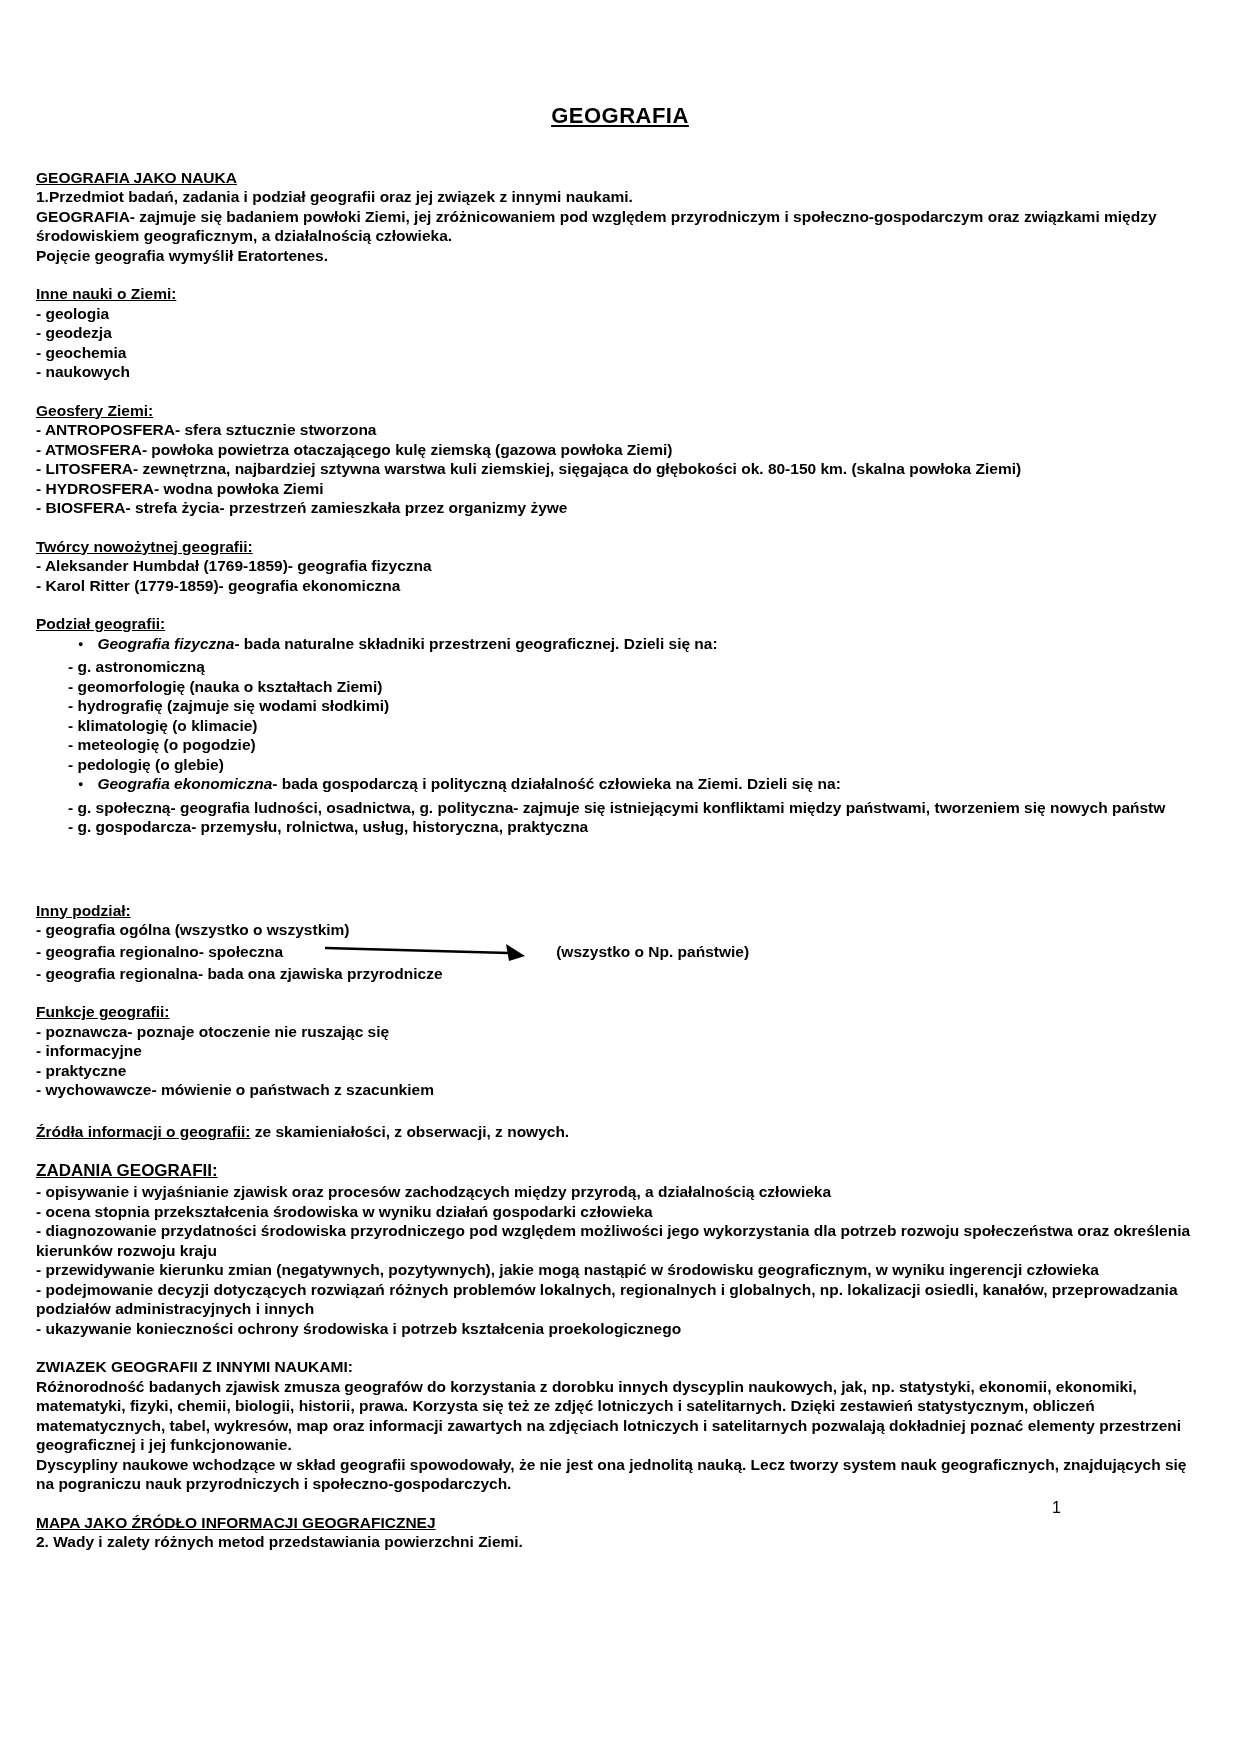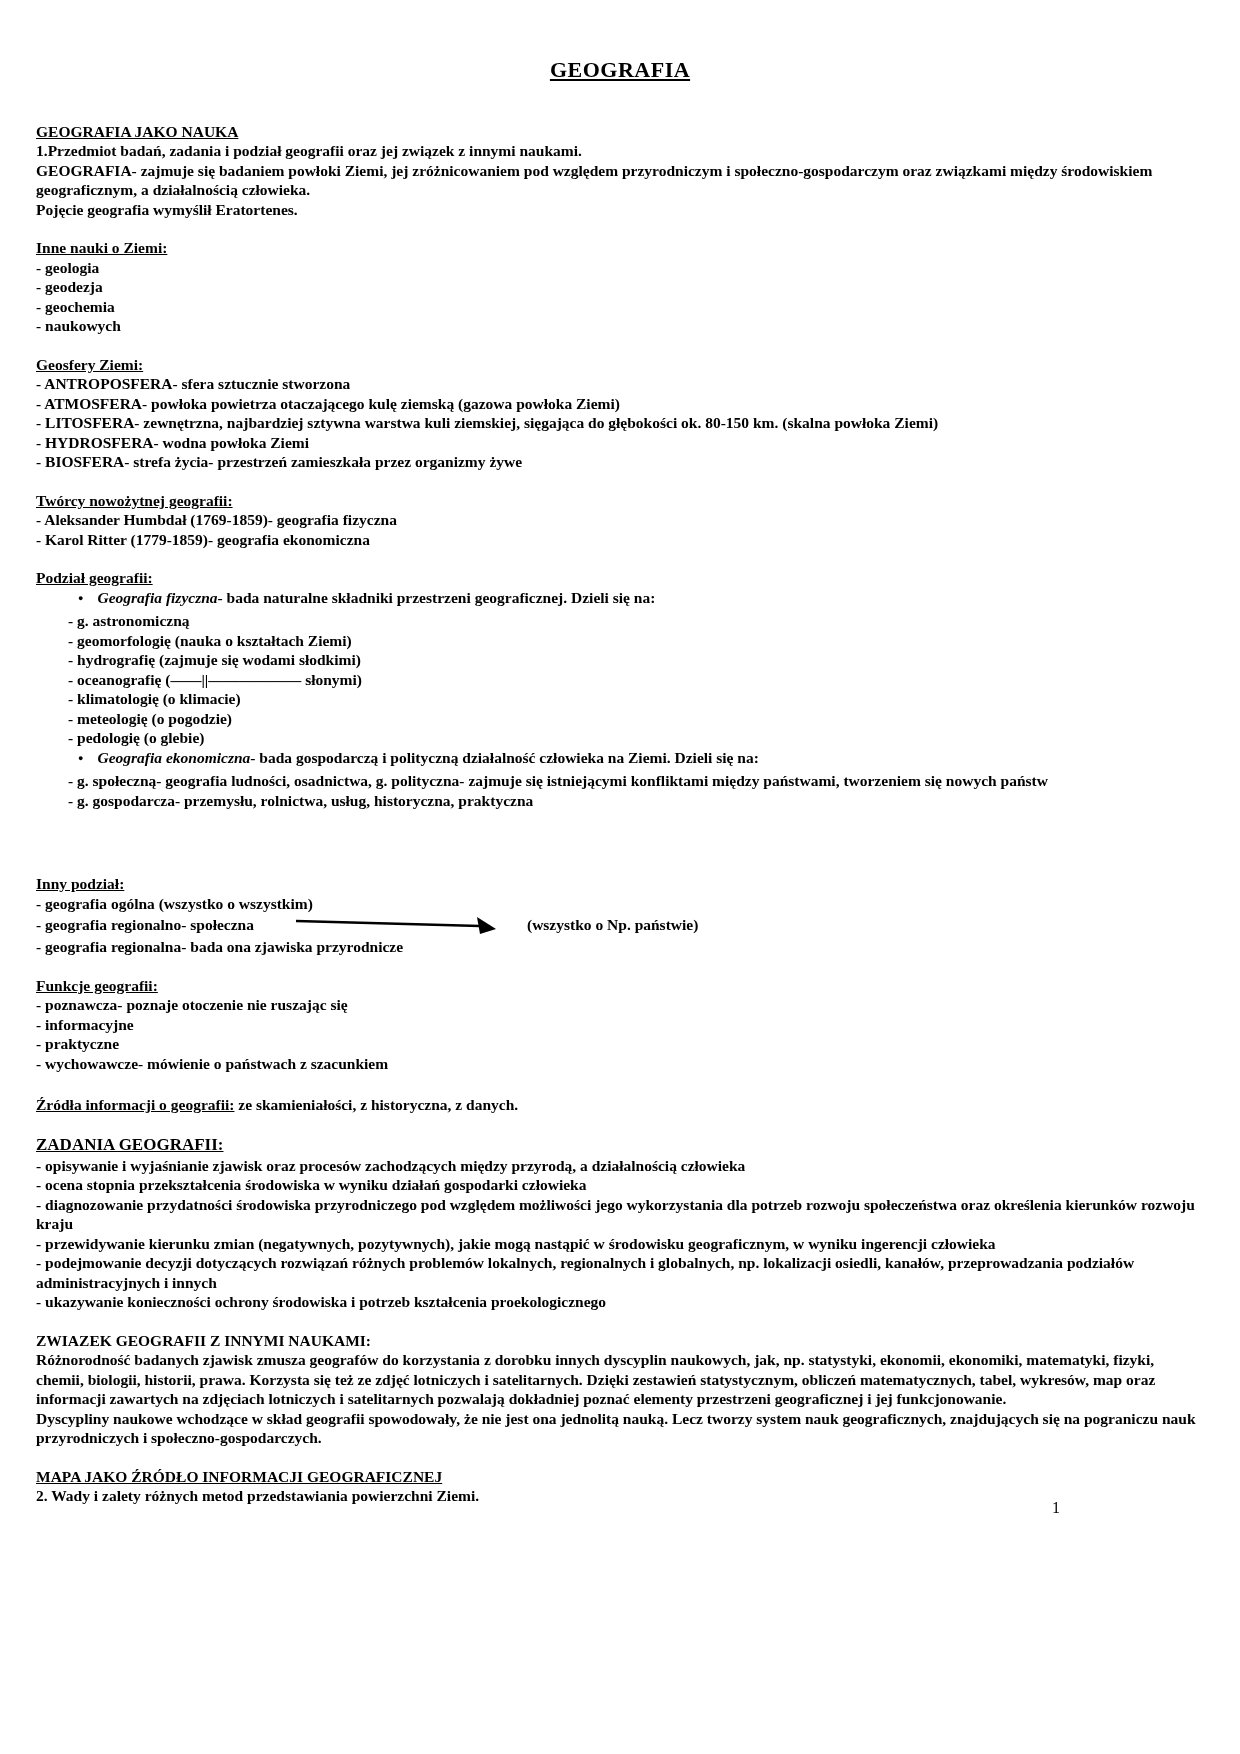--- a/index.html
+++ b/index.html
@@ -2,25 +2,25 @@
 <html><head>
 <meta charset="utf-8">
 <style>
   * { box-sizing: border-box; }
   html, body { margin: 0; padding: 0; background: #ffffff; }
   .page {
     width: 1240px;
     height: 1754px;
     background: #ffffff;
     color: #000000;
-    font-family: Liberation Serif, serif;
+    font-family: Liberation Sans, sans-serif;
     font-weight: bold;
     font-size: 15.5px;
     line-height: 19.5px;
-    padding: 60px 36px 0 36px;
+    padding: 106px 36px 0 36px;
     position: relative;
     overflow: hidden;
   }
   .doc-title {
     margin: 0 0 42px 0;
     text-align: center;
     font-size: 22px;
     font-weight: bold;
     text-decoration: underline;
     letter-spacing: 0.5px;
@@ -87,21 +87,20 @@
         <div class="line">- Karol Ritter (1779-1859)- geografia ekonomiczna</div>
       </section>
       <section class="block-section">
         <div class="section-heading">Podział geografii:</div>
       </section>
       <div class="block-bullet">
         <div class="bullet-head"><span class="bullet-dot">●</span><span class="bullet-lead">Geografia fizyczna</span><span>- bada naturalne składniki przestrzeni geograficznej. Dzieli się na:</span></div>
         <div class="line sub-line">- g. astronomiczną</div>
         <div class="line sub-line">- geomorfologię (nauka o kształtach Ziemi)</div>
         <div class="line sub-line">- hydrografię (zajmuje się wodami słodkimi)</div>
-        <div class="line sub-line">- oceanografię (——||—————— słonymi)</div>
         <div class="line sub-line">- klimatologię (o klimacie)</div>
         <div class="line sub-line">- meteologię (o pogodzie)</div>
         <div class="line sub-line">- pedologię (o glebie)</div>
       </div>
       <div class="block-bullet">
         <div class="bullet-head"><span class="bullet-dot">●</span><span class="bullet-lead">Geografia ekonomiczna</span><span>- bada gospodarczą i polityczną działalność człowieka na Ziemi. Dzieli się na:</span></div>
         <div class="line sub-line">- g. społeczną- geografia ludności, osadnictwa, g. polityczna- zajmuje się istniejącymi konfliktami między państwami, tworzeniem się nowych państw</div>
         <div class="line sub-line">- g. gospodarcza- przemysłu, rolnictwa, usług, historyczna, praktyczna</div>
       </div>
       <section class="block-section">
@@ -117,21 +116,21 @@
         </div>
         <div class="line">- geografia regionalna- bada ona zjawiska przyrodnicze</div>
       </section>
       <section class="block-section">
         <div class="section-heading">Funkcje geografii:</div>
         <div class="line">- poznawcza- poznaje otoczenie nie ruszając się</div>
         <div class="line">- informacyjne</div>
         <div class="line">- praktyczne</div>
         <div class="line">- wychowawcze- mówienie o państwach z szacunkiem</div>
       </section>
-      <div class="block-inline"><span class="inline-lead">Źródła informacji o geografii:</span><span> ze skamieniałości, z historyczna, z danych.</span></div>
+      <div class="block-inline"><span class="inline-lead">Źródła informacji o geografii:</span><span> ze skamieniałości, z obserwacji, z nowych.</span></div>
       <section class="block-section big">
         <div class="section-heading">ZADANIA GEOGRAFII:</div>
         <div class="line">- opisywanie i wyjaśnianie zjawisk oraz procesów zachodzących między przyrodą, a działalnością człowieka</div>
         <div class="line">- ocena stopnia przekształcenia środowiska w wyniku działań gospodarki człowieka</div>
         <div class="line">- diagnozowanie przydatności środowiska przyrodniczego pod względem możliwości jego wykorzystania dla potrzeb rozwoju społeczeństwa oraz określenia kierunków rozwoju kraju</div>
         <div class="line">- przewidywanie kierunku zmian (negatywnych, pozytywnych), jakie mogą nastąpić w środowisku geograficznym, w wyniku ingerencji człowieka</div>
         <div class="line">- podejmowanie decyzji dotyczących rozwiązań różnych problemów lokalnych, regionalnych i globalnych, np. lokalizacji osiedli, kanałów, przeprowadzania podziałów administracyjnych i innych</div>
         <div class="line">- ukazywanie konieczności ochrony środowiska i potrzeb kształcenia proekologicznego</div>
       </section>
       <section class="block-section">

